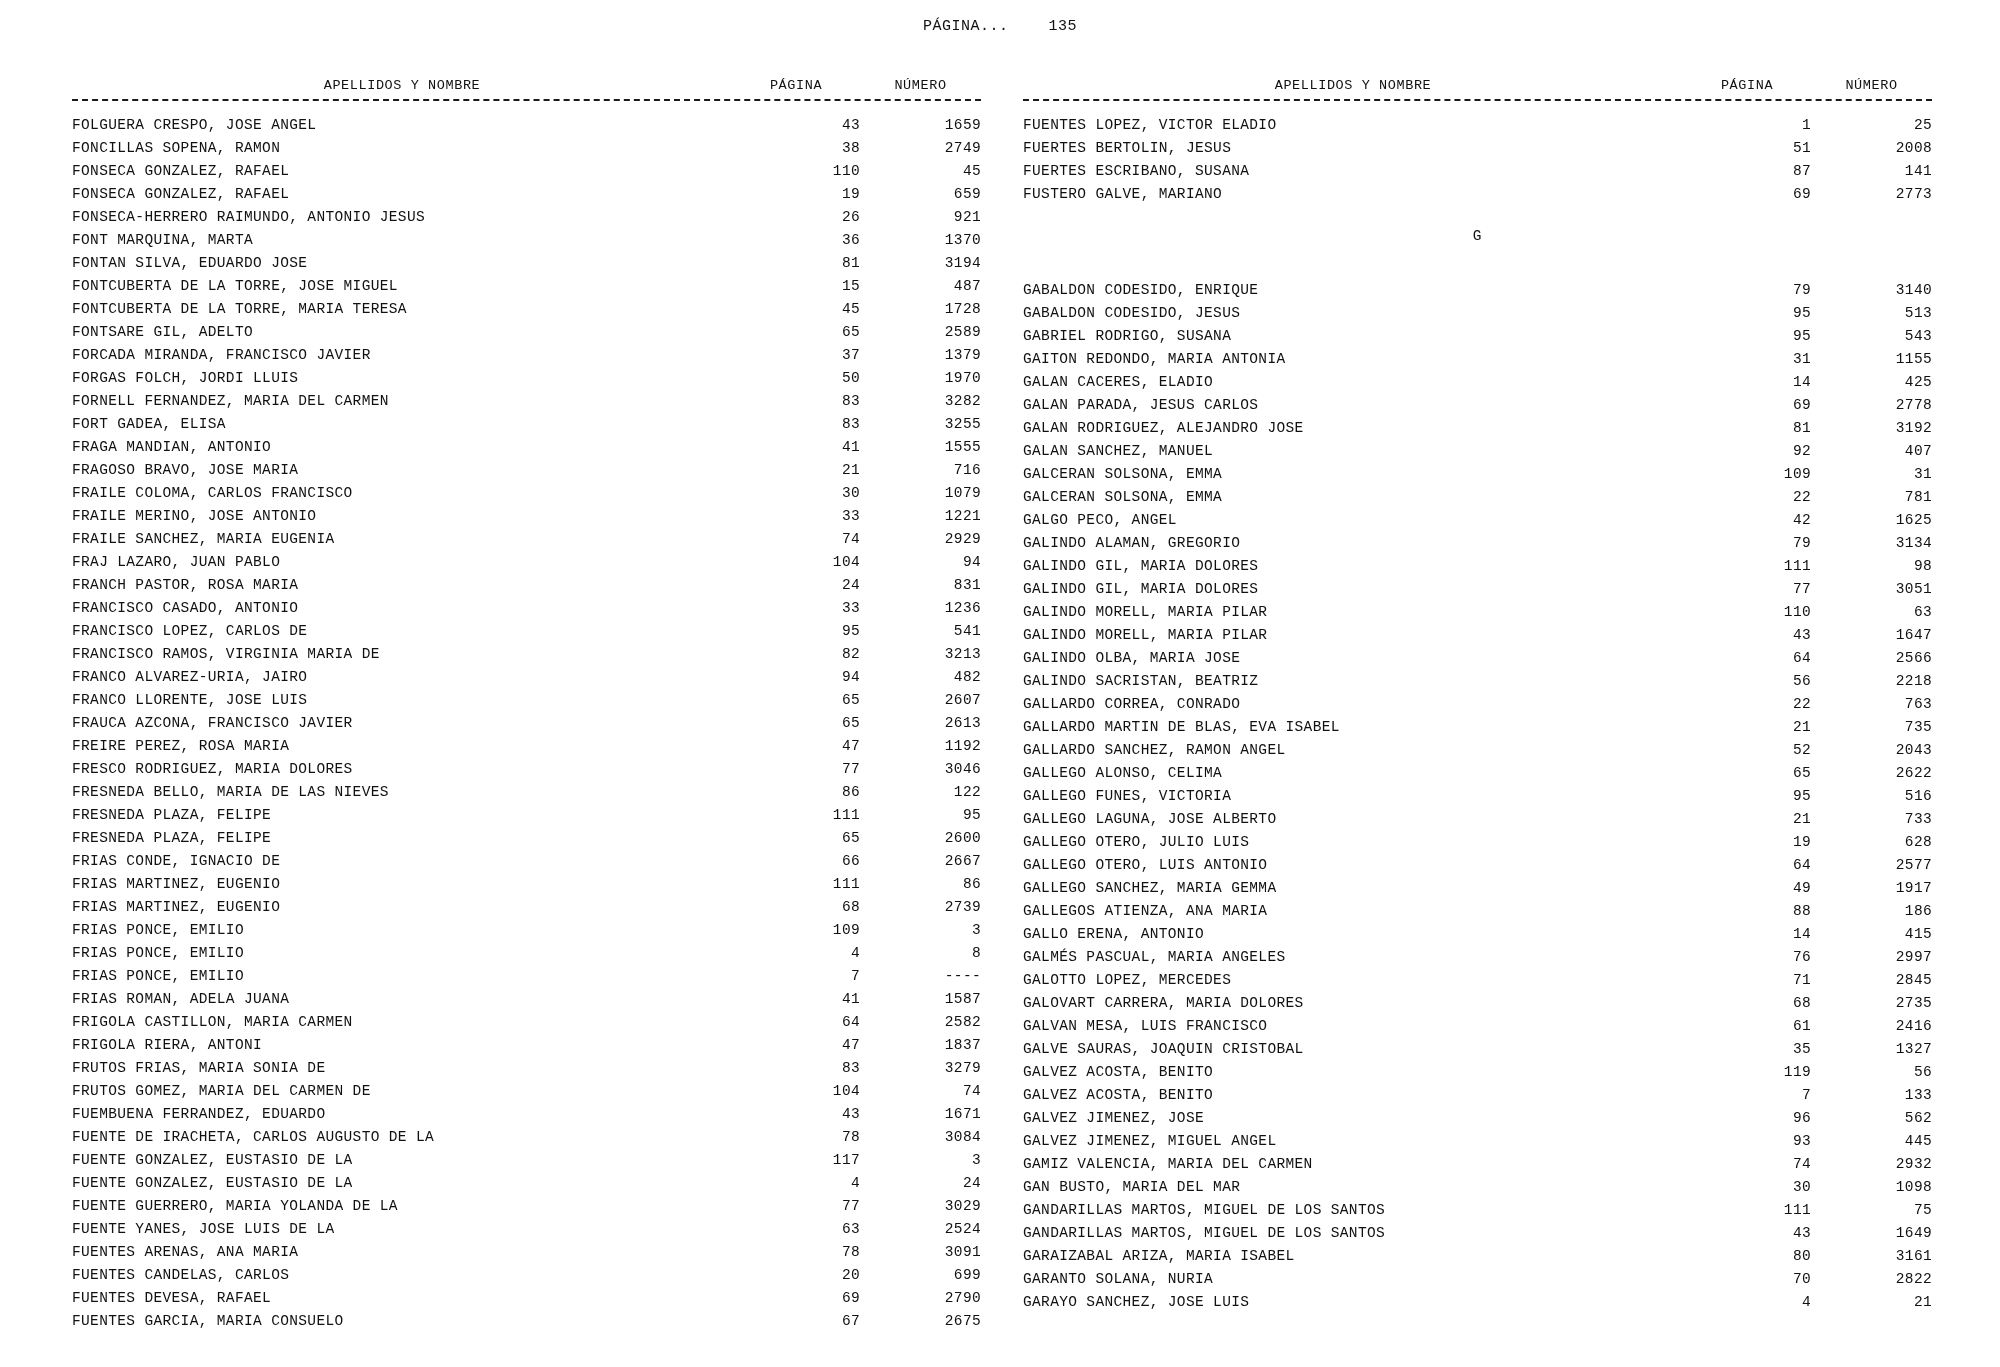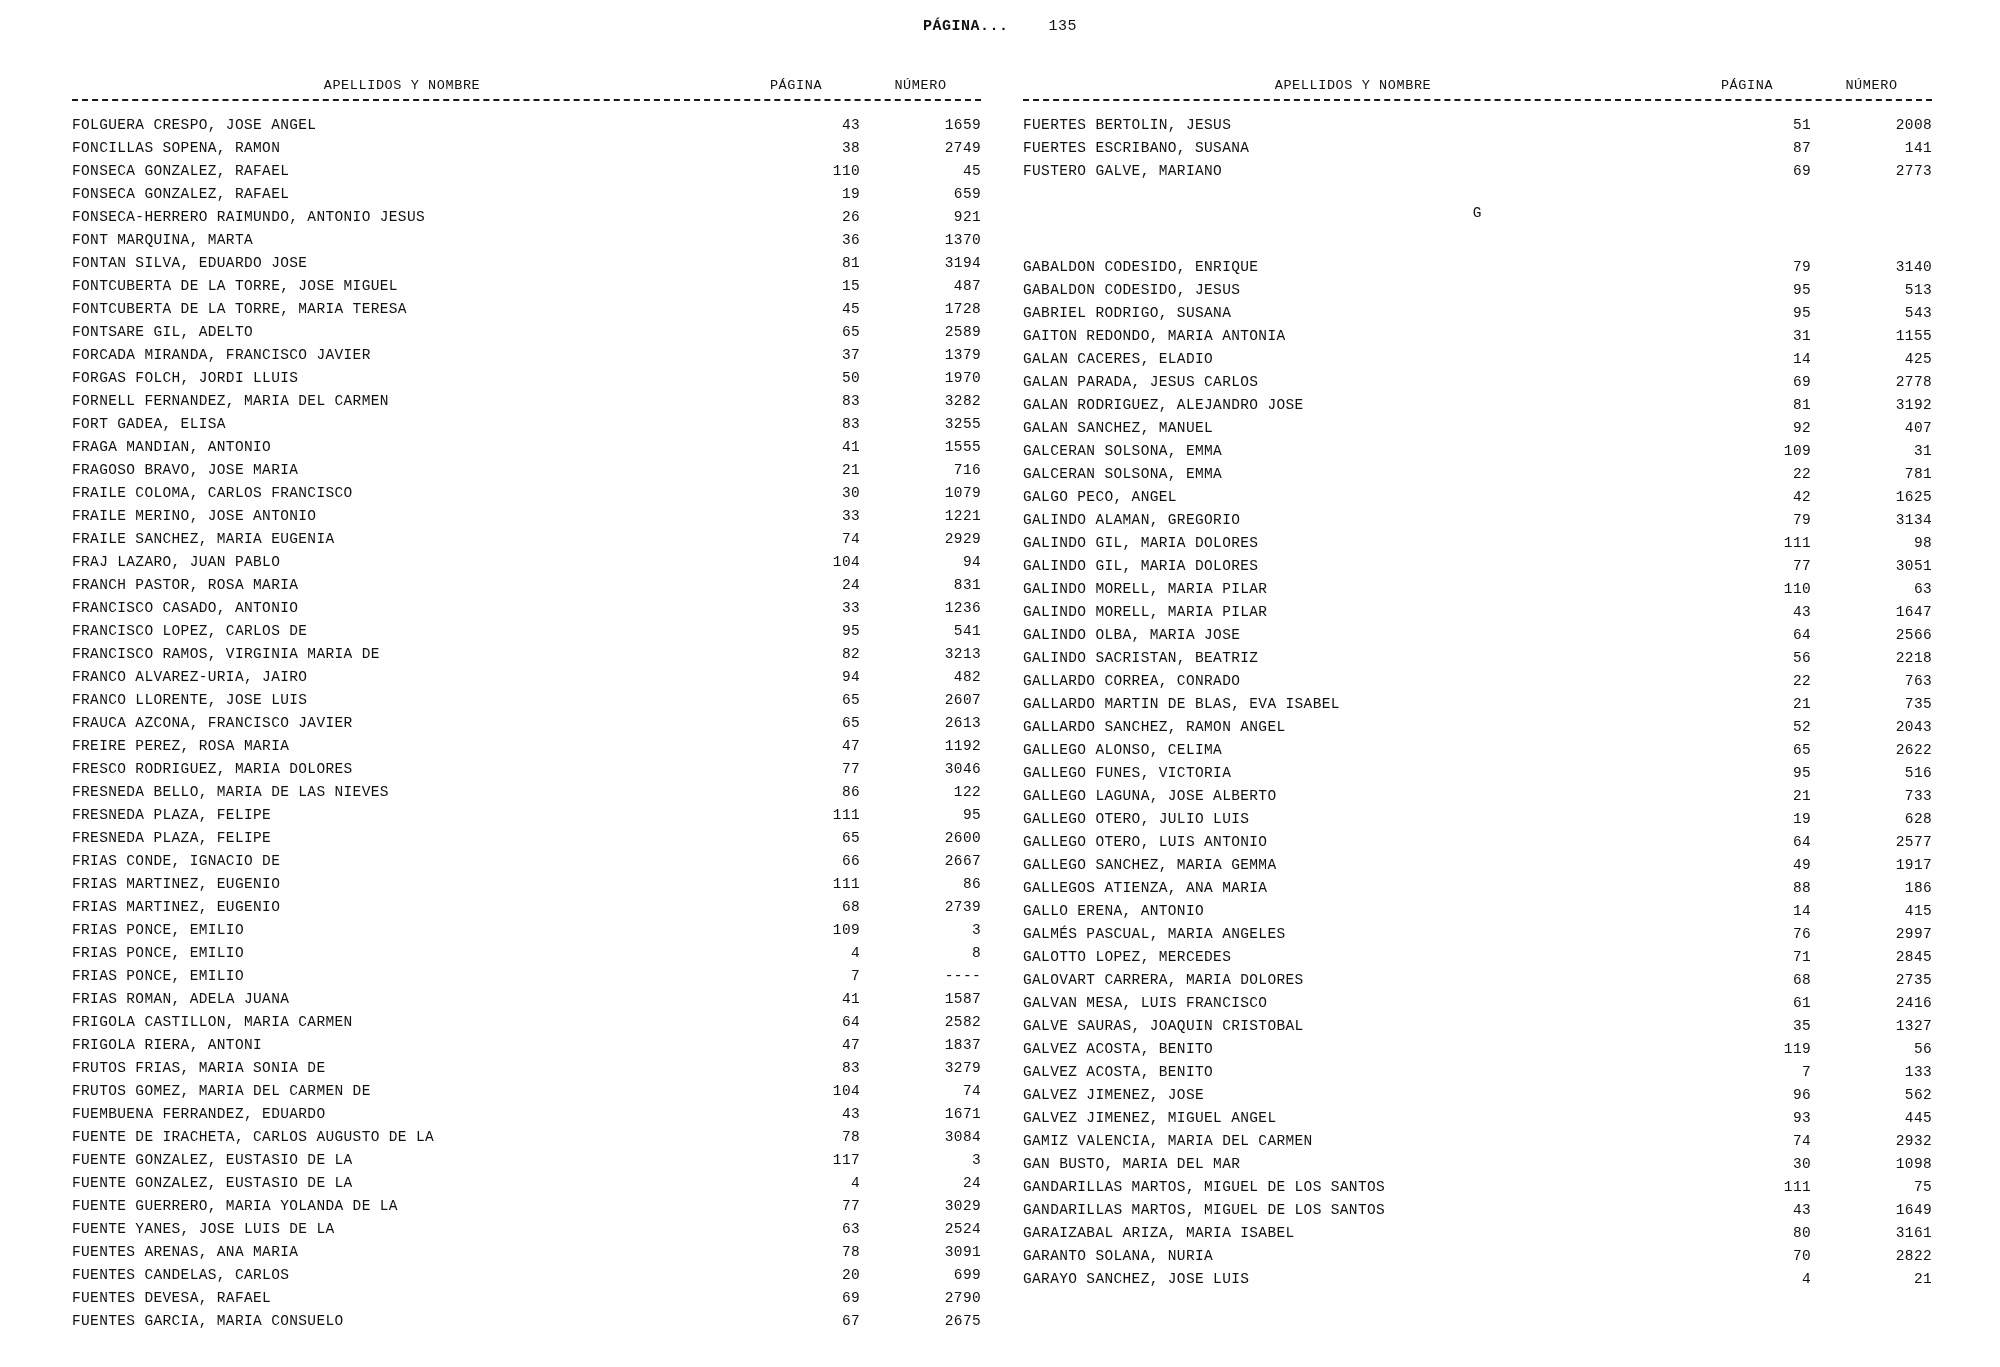--- a/index.html
+++ b/index.html
@@ -23,21 +23,21 @@
   }
   .page-header {
     position: absolute;
     top: 18px;
     left: 0;
     width: 2000px;
     text-align: center;
     font-size: 15px;
     letter-spacing: 0.5px;
   }
-  .page-header .pg-label { margin-right: 40px; font-weight: bold; }
+  .page-header .pg-label { margin-right: 40px; }
   .columns {
     position: absolute;
     top: 78px;
     left: 72px;
     width: 1860px;
     display: flex;
     flex-direction: row;
     gap: 42px;
   }
   .col {
@@ -407,20 +407,25 @@
       </table>
       <div class="rule"></div>
       <table class="idx">
         <colgroup>
           <col class="w-name">
             <col class="w-page">
             <col class="w-num">
         </colgroup>
         <tbody id="body-right">
             <tr>
+              <td class="c-name">FUENTES LOPEZ, VICTOR ELADIO</td>
+              <td class="c-page">1</td>
+              <td class="c-num">25</td>
+            </tr>
+            <tr>
               <td class="c-name">FUERTES BERTOLIN, JESUS</td>
               <td class="c-page">51</td>
               <td class="c-num">2008</td>
             </tr>
             <tr>
               <td class="c-name">FUERTES ESCRIBANO, SUSANA</td>
               <td class="c-page">87</td>
               <td class="c-num">141</td>
             </tr>
             <tr>

